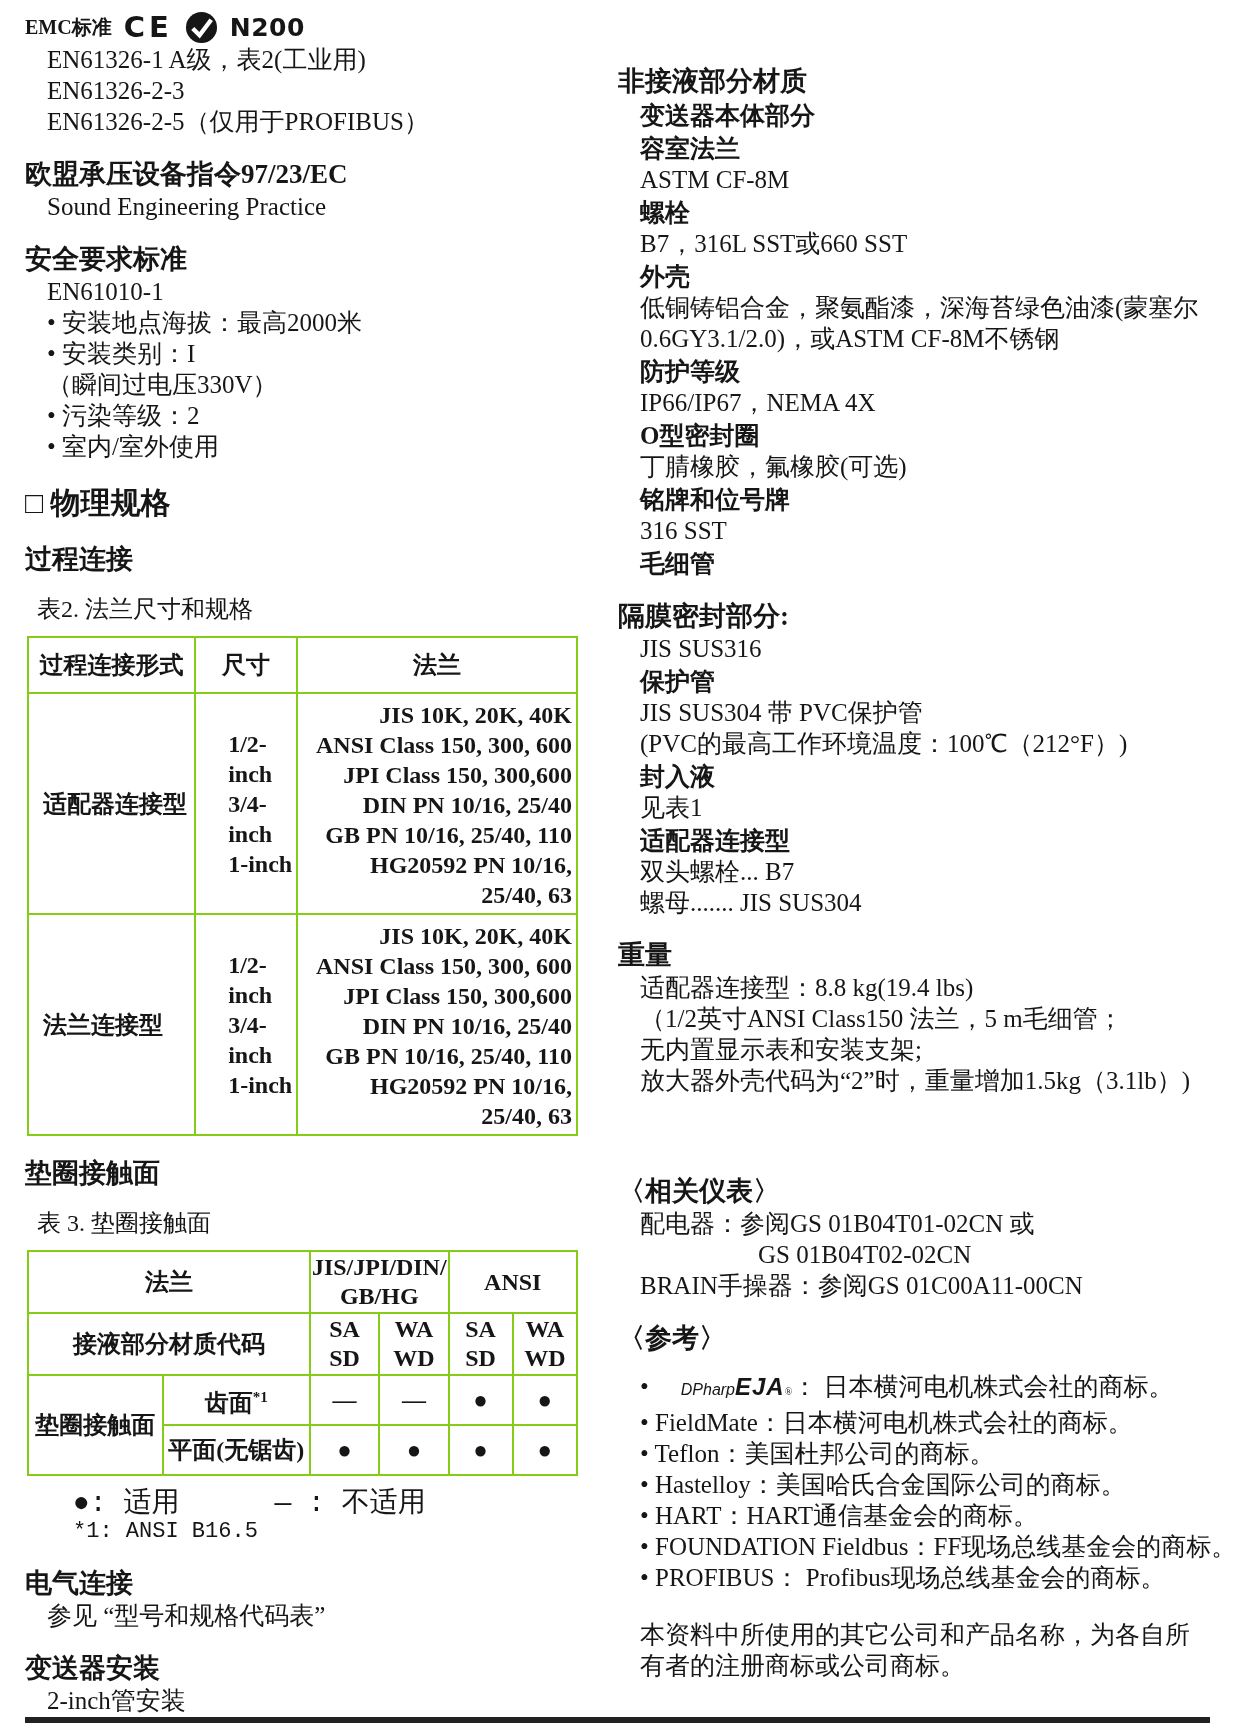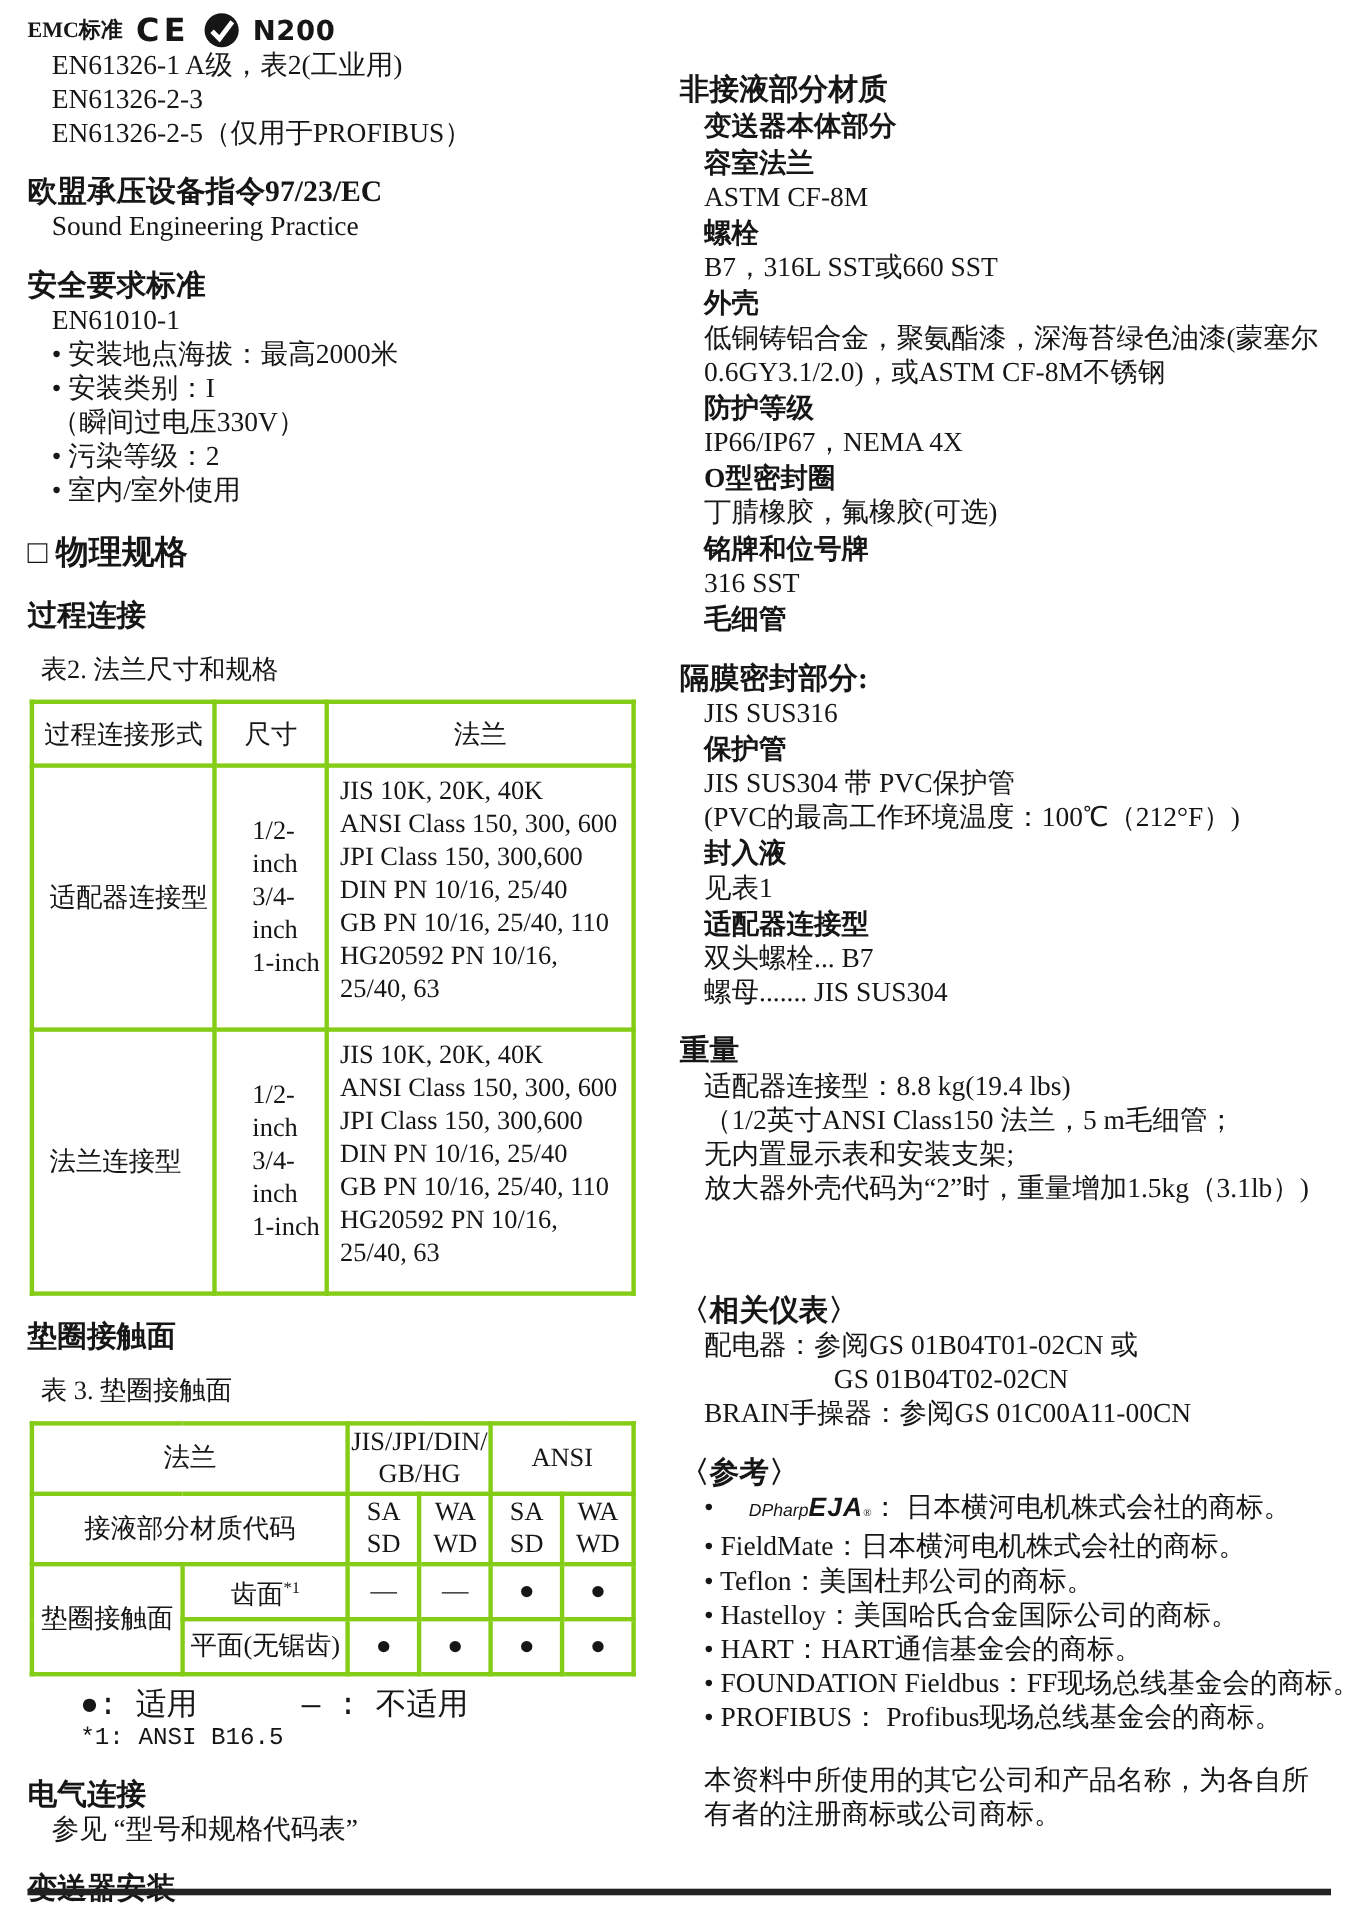--- a/index.html
+++ b/index.html
@@ -23,43 +23,43 @@
 
   
   .emc-row{display:flex;align-items:center;gap:12px;margin-top:2px;}
   .emc-title{font-weight:700;font-size:20px;white-space:nowrap;}
   .ce{font-family:"DejaVu Sans", sans-serif;font-weight:600;font-size:29px;letter-spacing:4px;}
   .rcm{display:inline-flex;align-items:center;}
   .n200{font-family:"DejaVu Sans", sans-serif;font-weight:800;font-size:25px;letter-spacing:0.5px;}
 
   
   table{border-collapse:collapse;margin-left:2px;}
-  .t2 td,.t2 th,.t3 td{border:4px solid #84cc16;font-weight:normal;font-size:24px;}
+  .t2 td,.t2 th,.t3 td{border:2px solid #84cc16;font-weight:bold;font-size:24px;}
   .t2{width:551px;}
   .t2 th{height:52px;text-align:center;}
   .t2 .c-type{padding-left:14px;vertical-align:middle;}
   .t2 .c-size{padding-left:32px;vertical-align:middle;white-space:pre-line;line-height:30px;}
-  .t2 .c-fl{padding:6px 4px 20px 10px;vertical-align:middle;white-space:pre-line;line-height:30px;}
+  .t2 .c-fl{padding:6px 4px 3px 10px;vertical-align:middle;white-space:pre-line;line-height:30px;text-align:right;}
   .t3{width:551px;margin-top:4px;}
   .t3 td{text-align:center;vertical-align:middle;white-space:pre-line;line-height:29px;}
   .t3 .r1{height:50px;}
   .t3 .r2{height:58px;}
   .t3 .r34{height:50px;}
   .t3 sup{font-size:15px;}
   .sym{font-size:20px;}
 
   .legend{display:flex;gap:95px;padding-left:48px;margin-top:14px;
           font-family:"Liberation Mono", monospace;font-size:28px;line-height:28px;}
   .legend-note{padding-left:48px;font-family:"Liberation Mono", monospace;font-size:22px;line-height:28px;}
 
   
   .logo-row{display:flex;align-items:baseline;padding-left:22px;line-height:31px;font-size:25px;}
   .logo-row .bullet{margin-right:18px;}
   .logo-dp{font-family:"Liberation Sans", sans-serif;font-style:italic;font-weight:400;font-size:16px;margin-left:14px;}
-  .logo-eja{font-family:"Liberation Sans", sans-serif;font-style:italic;font-weight:900;font-size:24px;letter-spacing:1px;}
+  .logo-eja{font-family:"Liberation Sans", sans-serif;font-style:italic;font-weight:900;font-size:24px;letter-spacing:1px;margin-top:16px;}
   .logo-reg{font-size:10px;vertical-align:super;}
 
   .bottom-rule{position:absolute;left:25px;width:1185px;bottom:12px;height:6px;background:#222;}
 </style>
 </head>
 <body>
 
 <div class="page">
   <div class="cols">
 

